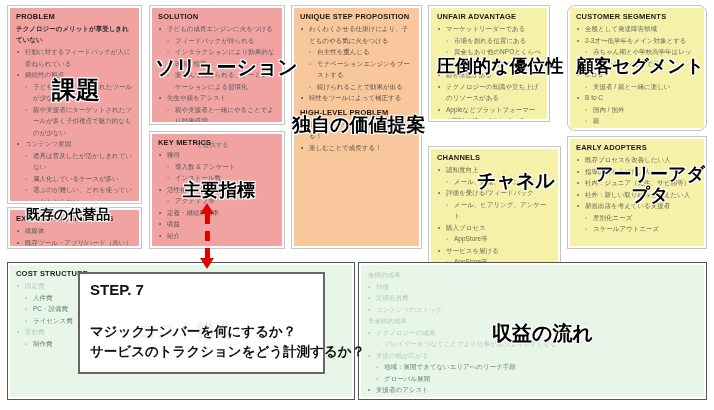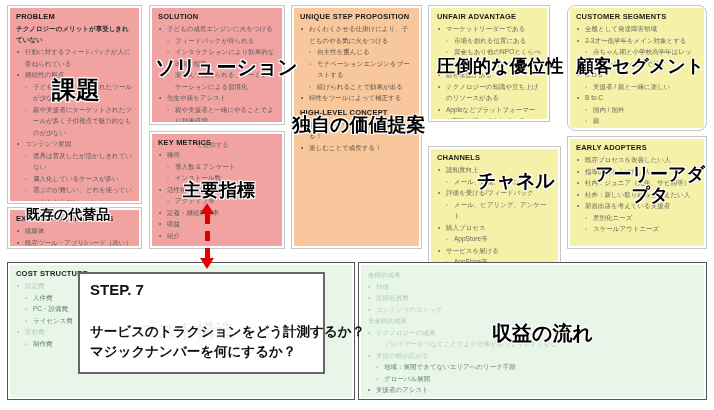--- a/index.html
+++ b/index.html
@@ -132,21 +132,21 @@
 <section class="card orange sec-uvp">
   <div class="fill">
     <h3 class="hd">UNIQUE STEP PROPOSITION</h3>
     <div>
         <div class="li l1">わくわくさせる仕掛けにより、子どものやる気に火をつける</div>
         <div class="li l2">自主性を重んじる</div>
         <div class="li l2">モチベーションエンジンをブーストする</div>
         <div class="li l2">続けられることで効果が出る</div>
         <div class="li l1">特性をツールによって補正する</div>
       </div>
-    <h3 class="hd hd2">HIGH-LEVEL CONCEPT</h3>
+    <h3 class="hd hd2">HIGH-LEVEL PROBLEM</h3>
     <div>
         <div class="li l1">障害をワクワクしながら解消する！</div>
         <div class="li l1">楽しむことで成長する！</div>
       </div>
   </div>
 </section>
 
 <section class="card yellow sec-unfair">
   <div class="fill">
     <h3 class="hd">UNFAIR ADVANTAGE</h3>
@@ -248,21 +248,21 @@
 <div class="ov ov-unfair">圧倒的な優位性</div>
 <div class="ov ov-segments">顧客セグメント</div>
 <div class="ov ov-channels">チャネル</div>
 <div class="ov ov-early">アーリーアダプタ</div>
 <div class="ov ov-existing">既存の代替品</div>
 <div class="ov ov-cost">コスト構造</div>
 <div class="ov ov-revenue">収益の流れ</div>
 
 <div class="stepbox">
   <div class="step-title">STEP. 7</div>
+  <div class="step-line">マジックナンバーを何にするか？</div>
   <div class="step-line">サービスのトラクションをどう計測するか？</div>
-  <div class="step-line">マジックナンバーを何にするか？</div>
 </div>
 
 <div class="arrow">
   <div class="ah up"></div>
   <div class="shaft"></div>
   <div class="ah down"></div>
 </div>
 
 </body></html>

